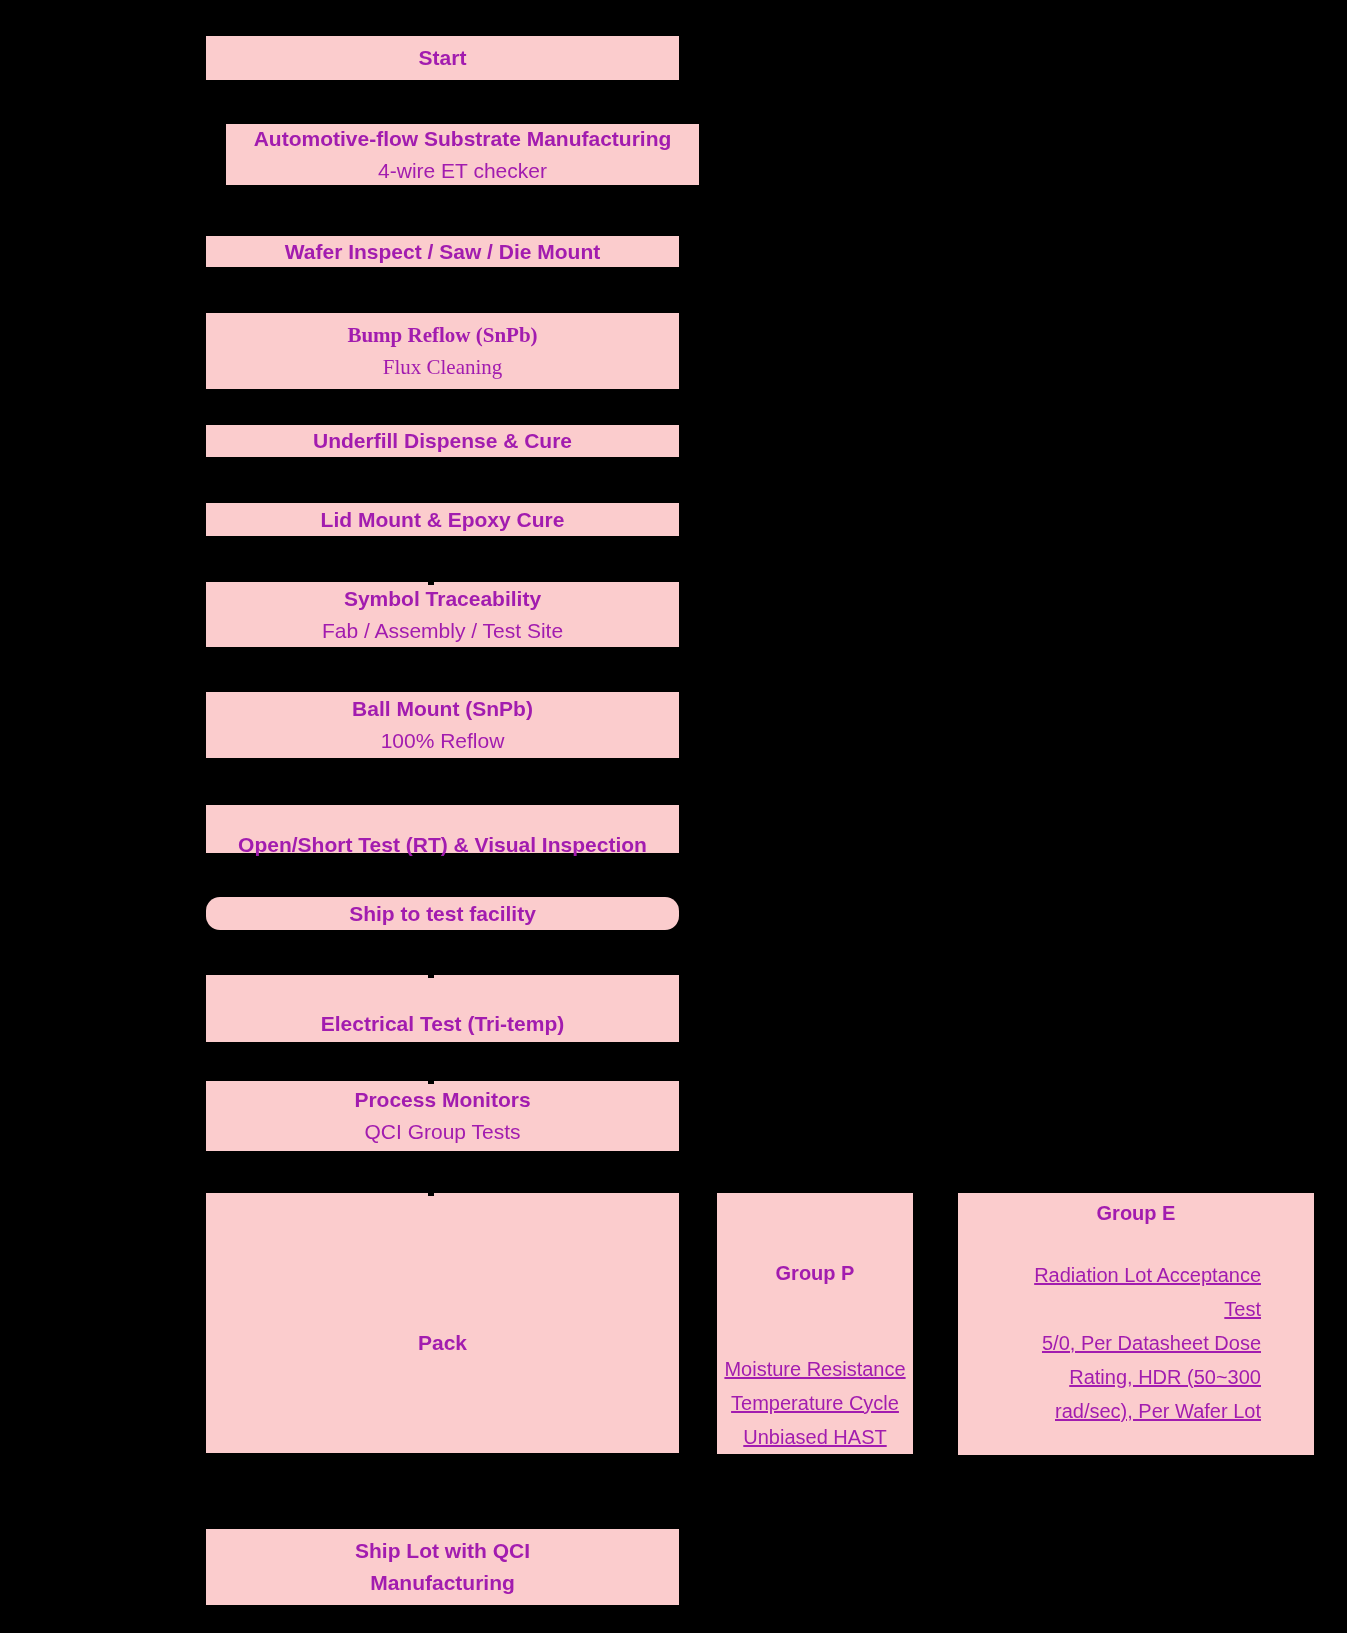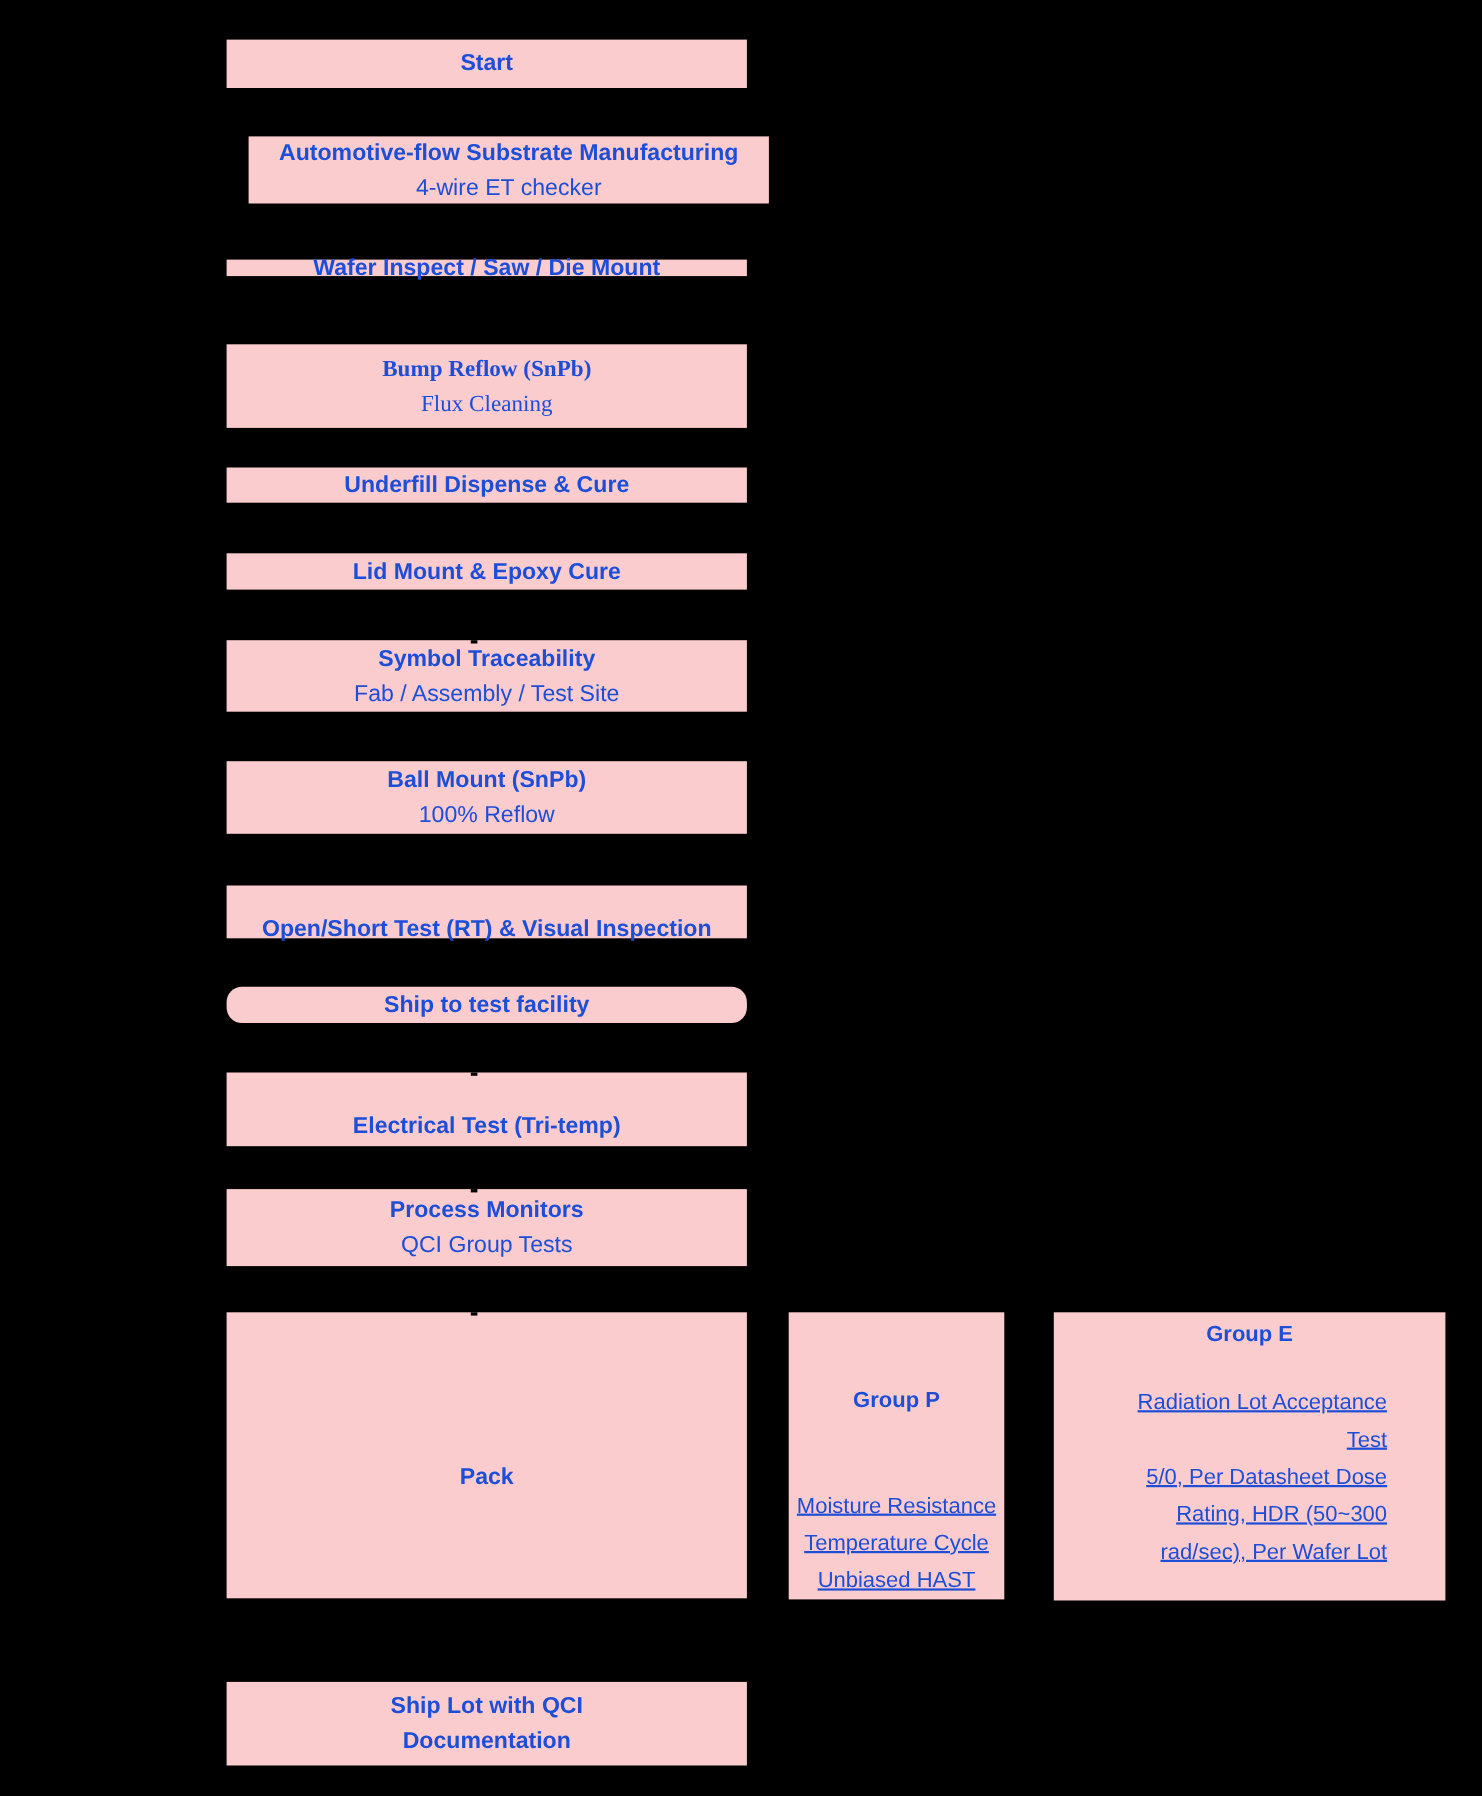--- a/index.html
+++ b/index.html
@@ -1,31 +1,31 @@
 <!DOCTYPE html>
 <html><head>
 <meta charset="utf-8">
 <style>
   html,body{margin:0;padding:0;background:#000;}
   .canvas{
     position:relative;width:1347px;height:1633px;background:#000;overflow:hidden;
-    font-family:"Liberation Sans", sans-serif;color:#1d4ed8;
+    font-family:"Liberation Sans", sans-serif;color:#a21caf;
   }
   .box{
     position:absolute;background:#fbcccd;
     display:flex;flex-direction:column;justify-content:center;align-items:center;
     text-align:center;box-sizing:border-box;
   }
   .col{left:206px;width:473px;}
   .line{line-height:32px;font-size:21px;font-weight:400;white-space:nowrap;}
   .bold{font-weight:700;}
   
   .b-start     {top:36px;  height:44px;}
   .b-substrate {top:124px; height:61px;margin-left:20px;}
-  .b-wafer     {top:236px; height:15px;}
+  .b-wafer     {top:236px; height:31px;}
   .b-bump      {top:313px; height:76px;font-family:Liberation Serif, serif;}
   .b-underfill {top:425px; height:32px;}
   .b-lid       {top:503px; height:33px;}
   .b-symbol    {top:582px; height:65px;}
   .b-ball      {top:692px; height:66px;}
   .b-openshort {top:805px; height:48px; padding-top:32px;}
   .b-shipfac   {top:897px; height:33px;border-radius:14px;}
   .b-electrical{top:975px; height:67px; padding-top:30px;}
   .b-process   {top:1081px;height:70px;}
   .b-pack      {top:1193px;height:260px;padding-top:40px;}
@@ -103,21 +103,21 @@
     <div class="line">QCI Group Tests</div>
   </div>
 
   <div class="box col b-pack">
     <div class="tick"></div>
     <div class="line bold">Pack</div>
   </div>
 
   <div class="box col b-shiplot">
     <div class="line bold">Ship Lot with QCI</div>
-    <div class="line bold">Documentation</div>
+    <div class="line bold">Manufacturing</div>
   </div>
 
   <div class="box b-groupp">
     <div class="group-title">Group P</div>
     <div class="group-body">
       <div class="group-line">Moisture Resistance</div>
       <div class="group-line">Temperature Cycle</div>
       <div class="group-line">Unbiased HAST</div>
     </div>
   </div>

